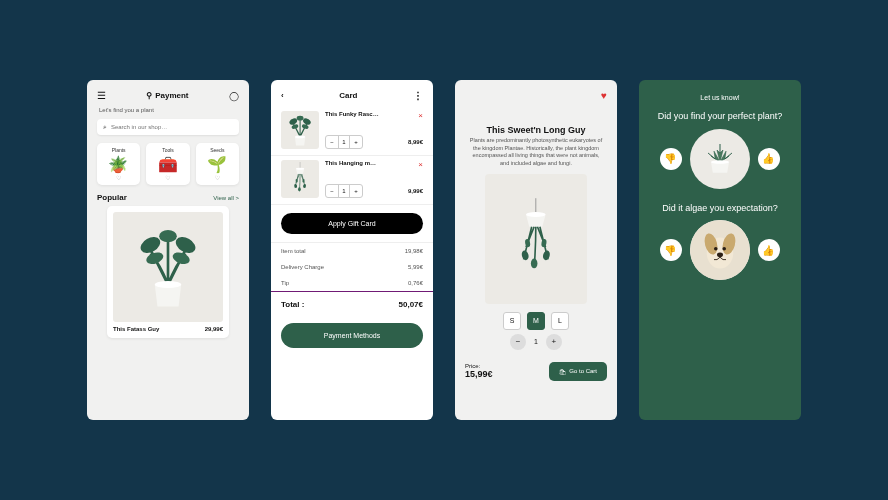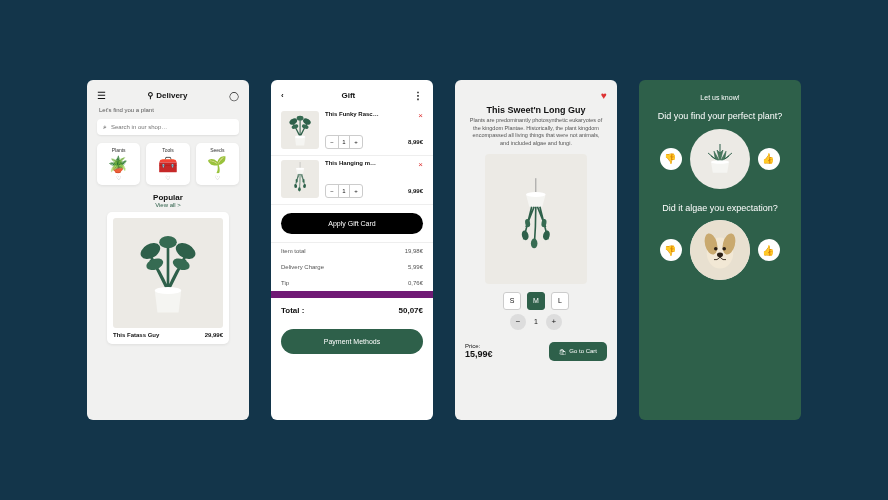--- a/index.html
+++ b/index.html
@@ -13,21 +13,21 @@
   .s1-user { font-size: 9px; }
   .s1-greet { font-weight: 900; font-size: 13px; padding: 4px 12px 0; }
   .s1-sub { font-size: 6px; padding: 2px 12px 6px; color: #555; }
   .s1-search { margin: 0 10px 8px; background: #fff; border-radius: 4px; height: 16px; display: flex; align-items: center; padding: 0 6px; gap: 4px; box-shadow: 0 1px 2px rgba(0,0,0,.08); }
   .s1-search input { border: none; outline: none; font-size: 6px; flex: 1; background: transparent; }
   .s1-cats { display: flex; gap: 6px; padding: 0 10px; }
   .s1-cat { flex: 1; background: #fff; border-radius: 5px; padding: 4px; box-shadow: 0 1px 3px rgba(0,0,0,.08); text-align: center; }
   .s1-cat-lbl { font-size: 5px; color: #333; margin-bottom: 2px; display:block;}
   .s1-cat-emoji { font-size: 16px; display: block; }
   .s1-cat-heart { font-size: 6px; color: #999; }
-  .s1-popular { display: flex; justify-content: space-between; align-items: center; padding: 8px 10px 4px; flex-direction: column; }
+  .s1-popular { display: flex; justify-content: space-between; align-items: center; padding: 8px 10px 4px; }
   .s1-pop-title { font-weight: 700; font-size: 8px; }
   .s1-viewall { font-size: 6px; color: #2e604a; }
   .s1-card { margin: 0 20px; background: #fff; border-radius: 5px; padding: 6px; box-shadow: 0 1px 3px rgba(0,0,0,.08); }
   .s1-card-img { width: 100%; height: 110px; border-radius: 3px; position: relative; background: #eceae5; display:flex; align-items:center; justify-content:center; }
   .s1-card-foot { display: flex; justify-content: space-between; font-size: 6px; margin-top: 4px; font-weight: 600; }
   
   
   .s2 { background: #fff; }
   .s2-header { display: flex; align-items: center; justify-content: space-between; padding: 10px 10px 6px; font-weight: 600; font-size: 8px; }
   .s2-item { display: flex; gap: 6px; padding: 4px 10px 6px; border-bottom: 1px solid #eee; }
@@ -37,27 +37,27 @@
   .s2-item-name { font-size: 6px; font-weight: 600; white-space: nowrap; overflow: hidden; text-overflow: ellipsis; max-width: 70px; }
   .s2-remove { color: #d33; font-size: 8px; }
   .s2-item-bot { display: flex; justify-content: space-between; align-items: center; }
   .s2-qty { display: flex; border: 1px solid #ccc; border-radius: 3px; overflow: hidden; }
   .s2-qty span { width: 12px; height: 12px; display: flex; align-items: center; justify-content: center; font-size: 6px; }
   .s2-qty .mid { border-left: 1px solid #ccc; border-right: 1px solid #ccc; }
   .s2-price { font-size: 6px; font-weight: 600; }
   .s2-gift { margin: 8px 10px; background: #000; color: #fff; text-align: center; padding: 7px; border-radius: 14px; font-size: 7px; }
   .s2-rows { padding: 0 10px; border-top: 1px solid #eee; }
   .s2-row { display: flex; justify-content: space-between; padding: 5px 0; font-size: 6px; color: #555; }
-  .s2-total { display: flex; justify-content: space-between; padding: 8px 10px; font-size: 8px; font-weight: 700; border-top: 7px solid #701a75;}
+  .s2-total { display: flex; justify-content: space-between; padding: 8px 10px; font-size: 8px; font-weight: 700; border-top: 1px solid #701a75;}
   .s2-pay { margin: 6px 10px; background: #2e604a; color: #fff; text-align: center; padding: 9px; border-radius: 16px; font-size: 7px; }
   
   
   .s3-head { display: flex; justify-content: space-between; padding: 10px 10px 4px 0; }
   .s3-heart { color: #d33; font-size: 10px; margin-left:auto;}
-  .s3-title { font-weight: 700; font-size: 9px; text-align: center; padding: 0 10px 2px; }
+  .s3-title { font-weight: 700; font-size: 9px; text-align: center; padding: 0 10px 2px; margin-top: 20px; }
   .s3-desc { font-size: 5.5px; text-align: center; padding: 0 14px 6px; color: #555; line-height: 1.4; }
   .s3-img { margin: 0 30px; height: 130px; background: #eceae5; border-radius: 4px; display:flex; align-items:center; justify-content:center; overflow:hidden;}
   .s3-sizes { display: flex; gap: 6px; justify-content: center; margin: 8px 0 4px; }
   .s3-size { width: 18px; height: 18px; border-radius: 3px; border: 1px solid #ccc; display: flex; align-items: center; justify-content: center; font-size: 7px; background:#fff;}
   .s3-size.active { background: #2e604a; color: #fff; border-color: #2e604a; }
   .s3-qty-row { display: flex; justify-content: center; gap: 8px; align-items: center; margin: 2px 0 8px; }
   .s3-qty-btn { width: 16px; height: 16px; border-radius: 50%; background: #ddd; display: flex; align-items: center; justify-content: center; font-size: 8px; }
   .s3-foot { display: flex; justify-content: space-between; align-items: center; padding: 4px 10px; }
   .s3-foot-left { font-size:6px;}
   .s3-foot-price { font-weight: 700; font-size: 9px; }
@@ -120,21 +120,21 @@
       <path d="M50 62 Q45 68 40 66 M50 62 Q55 68 60 66" stroke="#2a1f15" stroke-width="1.5" fill="none"></path>
     </g>
   </defs>
 </svg>
 
 <div class="screen">
   <div class="s1-header">
     <span class="s1-menu">☰</span>
     <span class="s1-title-wrap">
       <span>⚲</span>
-      <span>Delivery</span>
+      <span>Payment</span>
     </span>
     <span class="s1-user">◯</span>
   </div>
   <div class="s1-sub">Let's find you a plant</div>
   <div class="s1-search">
     <span>⌕</span>
     <input placeholder="Search in our shop…" style="">
   </div>
   <div class="s1-cats">
     <div class="s1-cat">
@@ -166,21 +166,21 @@
     <div class="s1-card-foot">
       <span>This Fatass Guy</span>
       <span>29,99€</span>
     </div>
   </div>
 </div>
 
 <div class="screen s2">
   <div class="s2-header">
     <span>‹</span>
-    <span>Gift</span>
+    <span>Card</span>
     <span class="dots">⋮</span>
   </div>
   <div class="s2-item">
     <div class="s2-thumb">
       <svg class="plant-svg-sm" viewBox="0 0 100 100">
           <use href="#potted-plant"></use>
         </svg>
     </div>
     <div class="s2-item-body">
       <div class="s2-item-top">

